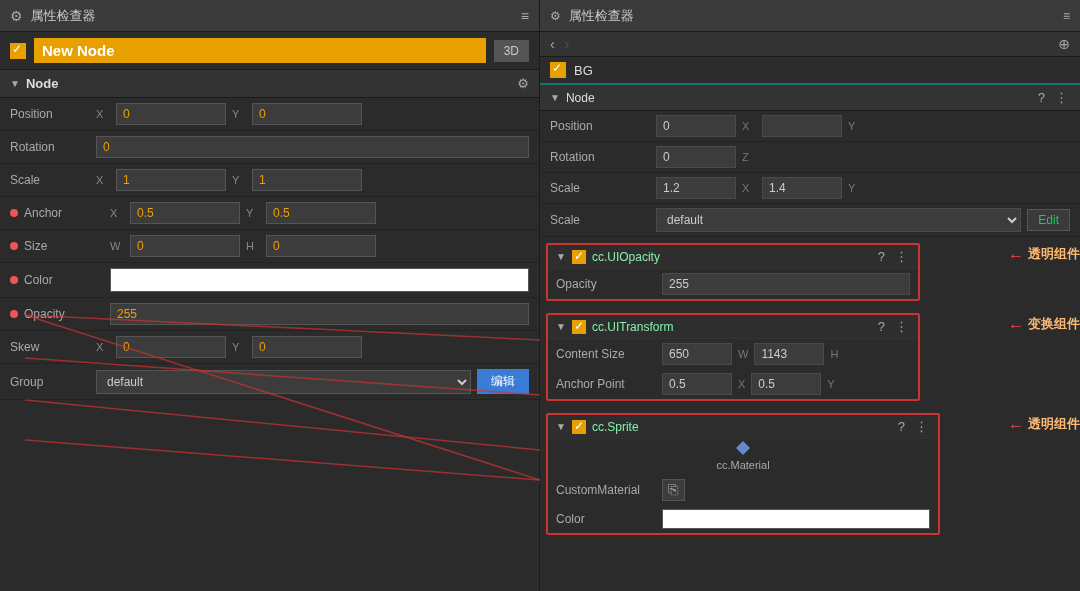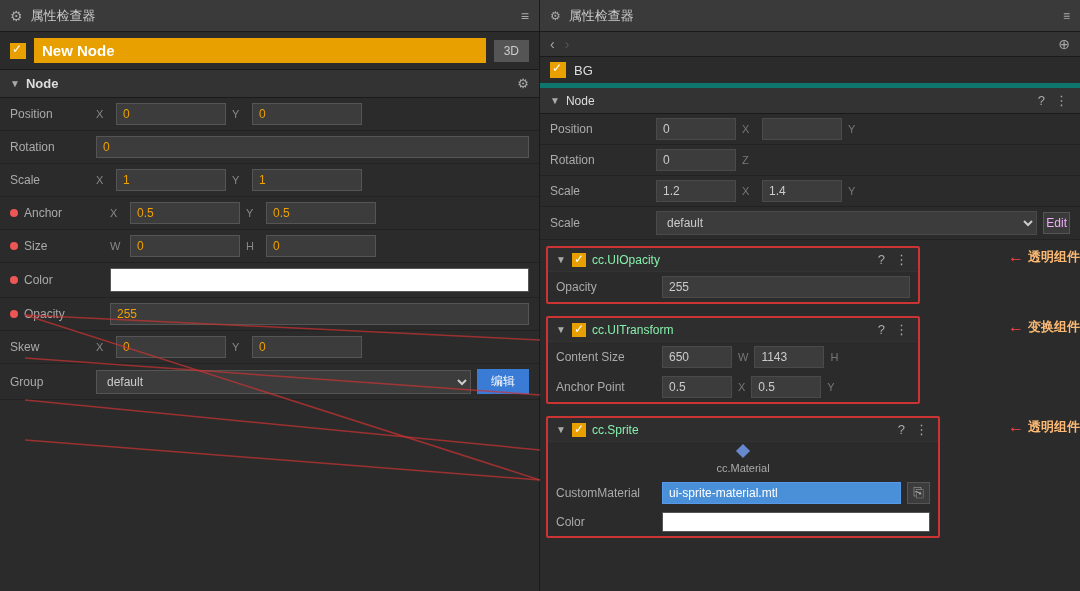--- a/index.html
+++ b/index.html
@@ -222,21 +222,21 @@
       font-size: 14px;
       background: none;
       border: none;
     }
 
     .bg-node-row {
       display: flex;
       align-items: center;
       padding: 5px 10px;
       background: #2b2b2b;
-      border-bottom: 5px solid #0f766e;
+      border-bottom: 2px solid #0f766e;
       gap: 8px;
     }
     .bg-name {
       color: #ddd;
       font-size: 13px;
     }
 
     .r-section-header {
       display: flex;
       align-items: center;
@@ -290,23 +290,23 @@
       flex: 1;
       background: #3c3c3c;
       border: 1px solid #4a4a4a;
       color: #ccc;
       padding: 3px 6px;
       font-size: 12px;
       outline: none;
     }
     .r-btn-edit {
       background: #3a3a3a;
-      color: #f0abfc;
+      color: #22c55e;
       border: 1px solid #555;
-      padding: 3px 2px;
+      padding: 3px 10px;
       cursor: pointer;
       font-size: 12px;
       text-align: right;
     }
 
     
     .component-section {
       border: 2px solid #cc3333;
       margin: 4px 6px;
       border-radius: 2px;
@@ -609,21 +609,20 @@
           <span class="comp-title">cc.Sprite</span>
           <button class="icon-btn">?</button>
           <button class="icon-btn">⋮</button>
         </div>
         <div class="material-row">
           <div class="material-diamond"></div>
           <span class="material-label">cc.Material</span>
         </div>
         <div class="comp-prop-row">
           <span class="comp-prop-label">CustomMaterial</span>
-          <input type="text" class="comp-prop-input" value="ui-sprite-material.mtl" style="flex: 1 1 0%; background: rgb(74, 144, 217); color: white; border-color: rgb(85, 153, 232);">
           <button style="background:#3c3c3c;border:1px solid #555;color:#aaa;padding:2px 5px;cursor:pointer;">⎘</button>
         </div>
         <div class="comp-prop-row">
           <span class="comp-prop-label">Color</span>
           <div class="comp-color-bar"></div>
         </div>
       </div>
       <div style="position:absolute; right: 0; top: 8px; display:flex; align-items:center; gap:4px;">
         <span style="color:#ff4444; font-size:16px; font-weight:bold;">←</span>
         <span class="cn-label">透明组件</span>

